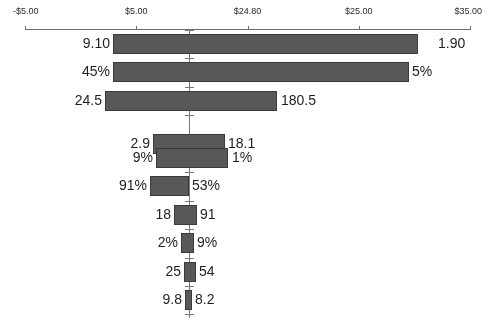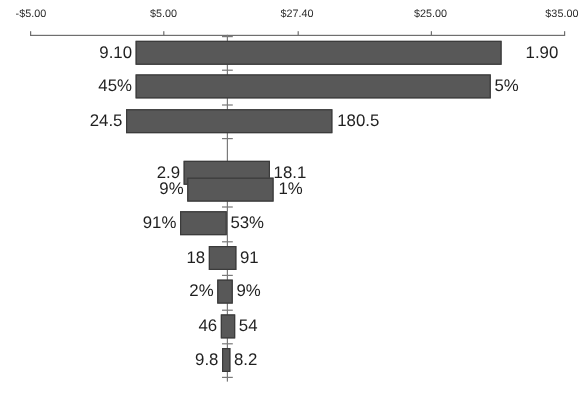--- a/index.html
+++ b/index.html
@@ -104,21 +104,21 @@
   }
 </style>
 </head>
 <body>
 
 <div id="chart-root">
 
   <div class="axis-labels">
       <div class="axis-label" style="left: 13px; transform: none;">-$5.00</div>
       <div class="axis-label" style="left: 136.25px;">$5.00</div>
-      <div class="axis-label" style="left: 247.5px;">$27.40</div>
+      <div class="axis-label" style="left: 247.5px;">$24.80</div>
       <div class="axis-label" style="left: 358.75px;">$25.00</div>
       <div class="axis-label" style="left: 482px; transform: translateX(-100%);">$35.00</div>
     </div>
 
   <div>
     <div class="axis-line" id="axis-line" style="left: 25px; top: 29px; width: 445px;"></div>
     <div id="axis-ticks">
         <div class="axis-tick" style="left: 25px; top: 26px; height: 4px;"></div>
         <div class="axis-tick" style="left: 136px; top: 26px; height: 4px;"></div>
         <div class="axis-tick" style="left: 248px; top: 26px; height: 4px;"></div>
@@ -178,21 +178,21 @@
           <div class="bar-value low" style="left: 174px;">18</div>
           <div class="bar-value high" style="left: 197px;">91</div>
         </div>
         <div class="bar-row" style="top: 233px;">
           <div class="bar" style="left: 181px; width: 13px;"></div>
           <div class="bar-value low" style="left: 181px;">2%</div>
           <div class="bar-value high" style="left: 194px;">9%</div>
         </div>
         <div class="bar-row" style="top: 262px;">
           <div class="bar" style="left: 184px; width: 12px;"></div>
-          <div class="bar-value low" style="left: 184px;">46</div>
+          <div class="bar-value low" style="left: 184px;">25</div>
           <div class="bar-value high" style="left: 196px;">54</div>
         </div>
         <div class="bar-row" style="top: 290px;">
           <div class="bar" style="left: 185px; width: 7px;"></div>
           <div class="bar-value low" style="left: 185px;">9.8</div>
           <div class="bar-value high" style="left: 192px; text-align: right;">8.2</div>
         </div>
       </div>
   </div>
 

